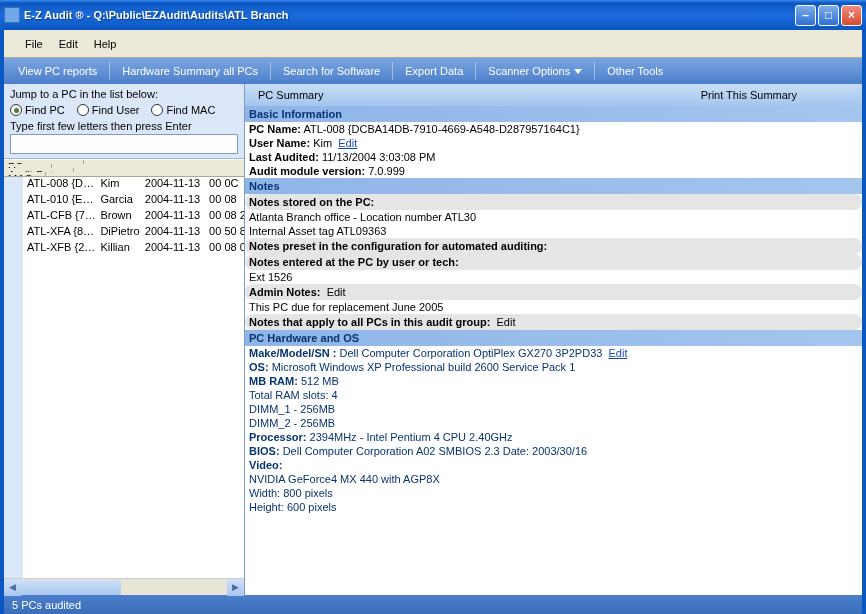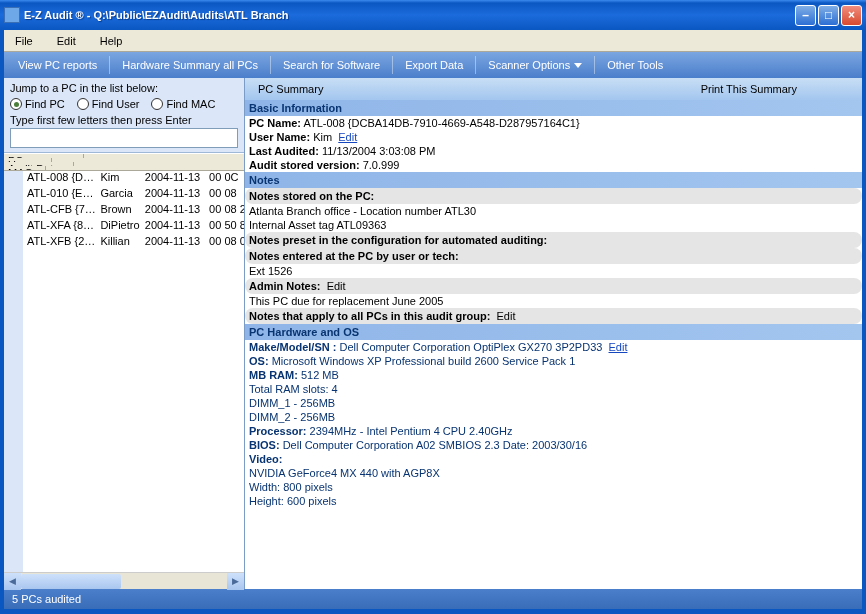--- a/index.html
+++ b/index.html
@@ -5,21 +5,21 @@
   * { box-sizing: border-box; margin: 0; padding: 0; font-family: Tahoma, Arial, sans-serif; font-size: 11px; }
   body { background: #0A57C2; width: 866px; height: 614px; overflow: hidden; }
   .titlebar { height: 30px; background: linear-gradient(to bottom, #3b8aef 0%, #0a57c2 10%, #1c6bdc 50%, #0a57c2 100%); display: flex; align-items: center; padding: 0 4px; color: white; font-weight: bold; font-size: 13px; }
   .titlebar .icon { width: 16px; height: 16px; background: #6fa8e8; margin-right: 4px; border: 1px solid #3b6fb5; }
   .titlebar .title { flex: 1; text-shadow: 1px 1px 1px #053a8a; }
   .win-controls { display: flex; gap: 2px; }
   .win-btn { width: 21px; height: 21px; border: 1px solid white; border-radius: 3px; display: flex; align-items: center; justify-content: center; color: white; font-weight: bold; font-size: 12px; }
   .win-min { background: linear-gradient(to bottom, #80aee6, #2c6fd4); }
   .win-max { background: linear-gradient(to bottom, #80aee6, #2c6fd4); }
   .win-close { background: linear-gradient(to bottom, #f08d7e, #d84a2f); }
-  .menubar { height: 22px; background: #ece9d8; display: flex; align-items: center; padding: 0 3px; border-bottom: 1px solid #aca899; margin: 0 4px; gap: 8px; }
+  .menubar { height: 28px; background: #ece9d8; display: flex; align-items: center; padding: 0 13px; border-bottom: 1px solid #aca899; margin: 0 4px; }
   .menubar span { padding: 2px 8px; cursor: default; }
   .toolbar { height: 26px; background: linear-gradient(to bottom, #7aa5e0, #4b7ecb); display: flex; align-items: center; padding: 0 4px; margin: 0 4px; color: white; }
   .toolbar .tb-item { padding: 0 10px; cursor: default; display: flex; align-items: center; height: 100%; }
   .toolbar .sep { width: 1px; height: 18px; background: rgba(255,255,255,0.4); margin: 0 2px; }
   .content-area { display: flex; height: 511px; margin: 0 4px; background: white; }
   .left-panel { width: 241px; background: #dbe7f8; display: flex; flex-direction: column; border-right: 1px solid #7a9cc6; }
   .jump-box { background: #dbe7f8; padding: 4px 6px; border-bottom: 1px solid #a0b8d8; }
   .jump-label { margin-bottom: 4px; color: #000; }
   .radio-row { display: flex; gap: 12px; margin: 4px 0; }
   .radio-opt { display: flex; align-items: center; gap: 3px; }
@@ -165,21 +165,21 @@
   <div class="right-panel">
     <div class="tab-bar">
       <div class="tab">PC Summary</div>
       <div class="tab print">Print This Summary</div>
     </div>
     <div class="detail-body">
       <div class="section-head">Basic Information</div>
       <div class="info-line"><b>PC Name:</b> <span>ATL-008 {DCBA14DB-7910-4669-A548-D287957164C1}</span></div>
       <div class="info-line"><b>User Name:</b> <span>Kim</span>&nbsp;&nbsp;<span class="link">Edit</span></div>
       <div class="info-line"><b>Last Audited:</b> <span>11/13/2004 3:03:08 PM</span></div>
-      <div class="info-line"><b>Audit stored version:</b> <span>7.0.999</span></div>
+      <div class="info-line"><b>Audit module version:</b> <span>7.0.999</span></div>
 
       <div class="section-head">Notes</div>
       <div class="section-sub">Notes stored on the PC:</div>
       <div class="info-line">Atlanta Branch office - Location number ATL30</div>
       <div class="info-line">Internal Asset tag ATL09363</div>
       <div class="section-sub">Notes preset in the configuration for automated auditing:</div>
       <div class="section-sub">Notes entered at the PC by user or tech:</div>
       <div class="info-line">Ext 1526</div>
       <div class="section-sub"><span>Admin Notes:</span>&nbsp;&nbsp;<span class="link" style="font-weight:normal">Edit</span></div>
       <div class="info-line">This PC due for replacement June 2005</div>

